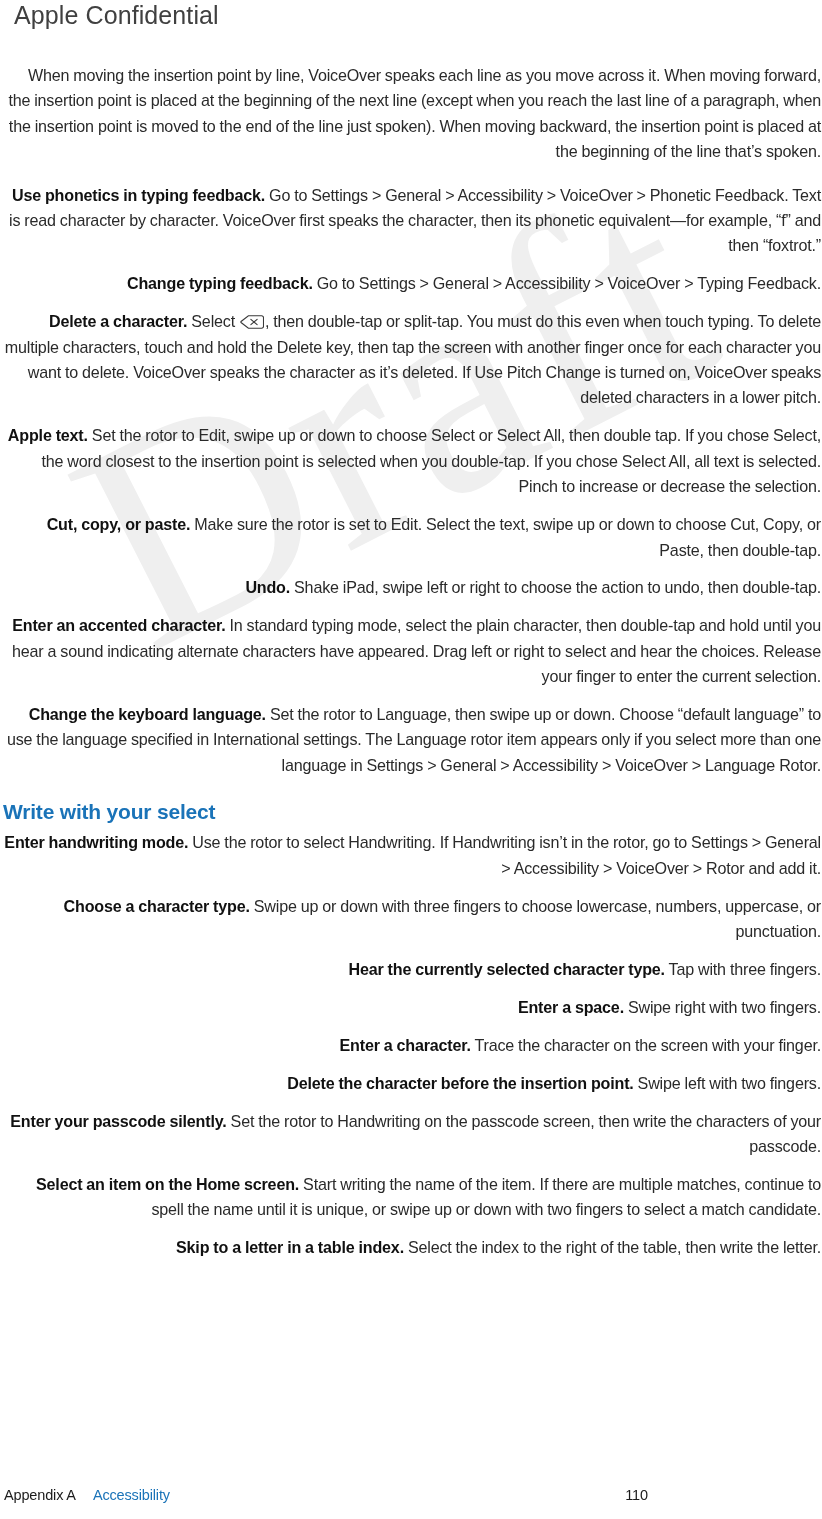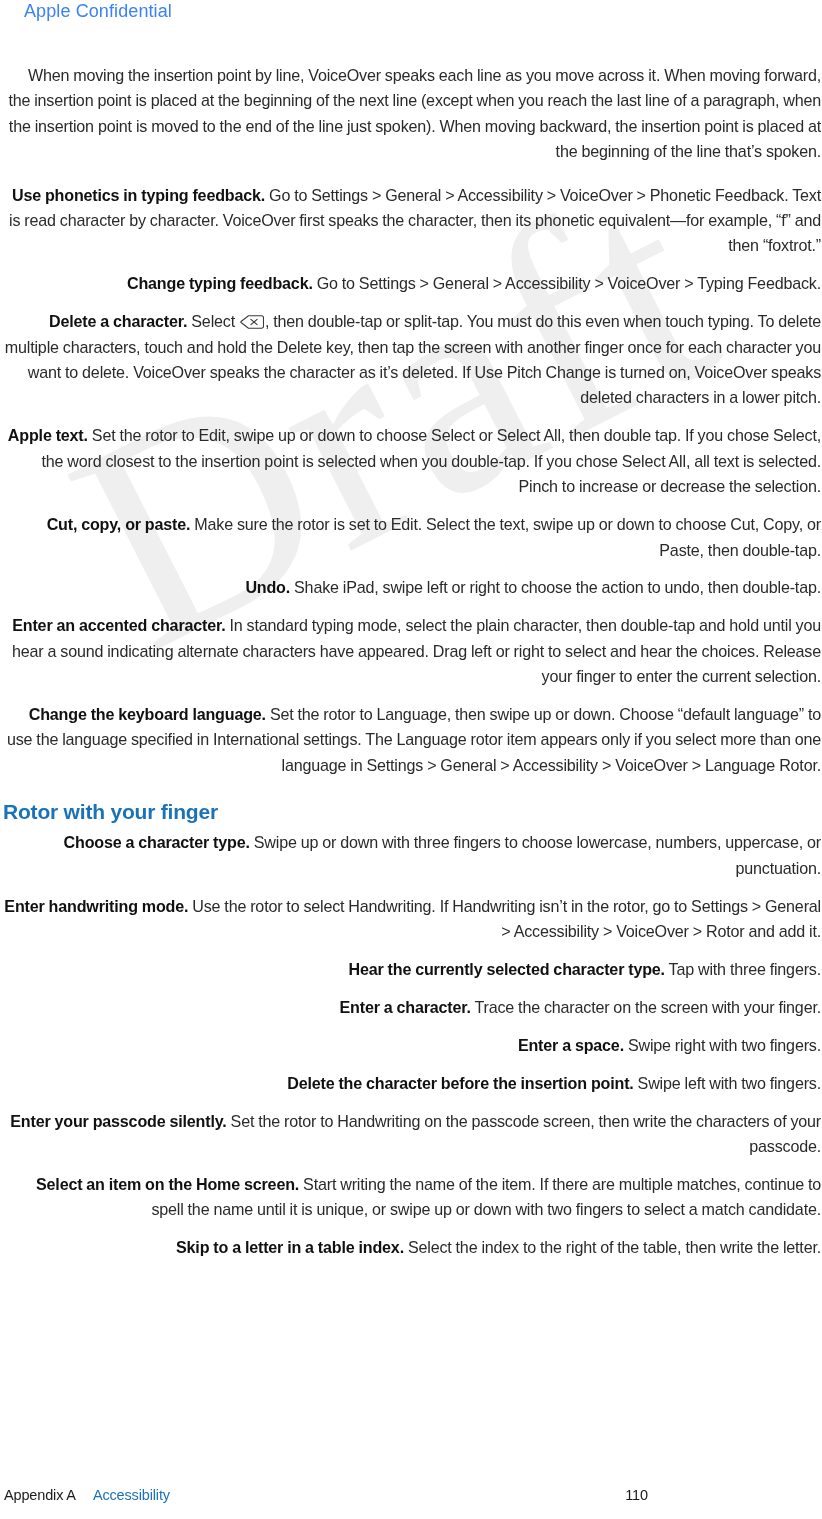--- a/index.html
+++ b/index.html
@@ -48,26 +48,26 @@
     position: absolute;
     left: 0;
     top: 0;
     width: 822px;
     height: 1519px;
     z-index: 2;
   }
 
   #confidential-header {
     position: absolute;
-    left: 24px;
+    left: 14px;
     top: 1px;
     font-family: "Liberation Sans", sans-serif;
-    font-size: 18px;
+    font-size: 25px;
     font-weight: 400;
-    color: #3b82f6;
+    color: #404040;
     letter-spacing: 0.1px;
     white-space: nowrap;
   }
 
   #content {
     position: absolute;
     left: 3px;
     top: 63px;
     width: 818px;
   }
@@ -187,36 +187,36 @@
     </p>
 
     <p class="para">
       <b>Enter an accented character.</b> <span>In standard typing mode, select the plain character, then double-tap and hold until you hear a sound indicating alternate characters have appeared. Drag left or right to select and hear the choices. Release your finger to enter the current selection.</span>
     </p>
 
     <p class="para">
       <b>Change the keyboard language.</b> <span>Set the rotor to Language, then swipe up or down. Choose “default language” to use the language specified in International settings. The Language rotor item appears only if you select more than one language in Settings &gt; General &gt; Accessibility &gt; VoiceOver &gt; Language Rotor.</span>
     </p>
 
-    <h2 class="section-heading">Rotor with your finger</h2>
-
+    <h2 class="section-heading">Write with your select</h2>
+
+    <p class="para">
+      <b>Enter handwriting mode.</b> <span>Use the rotor to select Handwriting. If Handwriting isn’t in the rotor, go to Settings &gt; General &gt; Accessibility &gt; VoiceOver &gt; Rotor and add it.</span>
+    </p>
     <p class="para">
       <b>Choose a character type.</b> <span>Swipe up or down with three fingers to choose lowercase, numbers, uppercase, or punctuation.</span>
     </p>
     <p class="para">
-      <b>Enter handwriting mode.</b> <span>Use the rotor to select Handwriting. If Handwriting isn’t in the rotor, go to Settings &gt; General &gt; Accessibility &gt; VoiceOver &gt; Rotor and add it.</span>
-    </p>
-    <p class="para">
       <b>Hear the currently selected character type.</b> <span>Tap with three fingers.</span>
     </p>
     <p class="para">
+      <b>Enter a space.</b> <span>Swipe right with two fingers.</span>
+    </p>
+    <p class="para">
       <b>Enter a character.</b> <span>Trace the character on the screen with your finger.</span>
-    </p>
-    <p class="para">
-      <b>Enter a space.</b> <span>Swipe right with two fingers.</span>
     </p>
     <p class="para">
       <b>Delete the character before the insertion point.</b> <span>Swipe left with two fingers.</span>
     </p>
     <p class="para">
       <b>Enter your passcode silently.</b> <span>Set the rotor to Handwriting on the passcode screen, then write the characters of your passcode.</span>
     </p>
     <p class="para">
       <b>Select an item on the Home screen.</b> <span>Start writing the name of the item. If there are multiple matches, continue to spell the name until it is unique, or swipe up or down with two fingers to select a match candidate.</span>
     </p>

